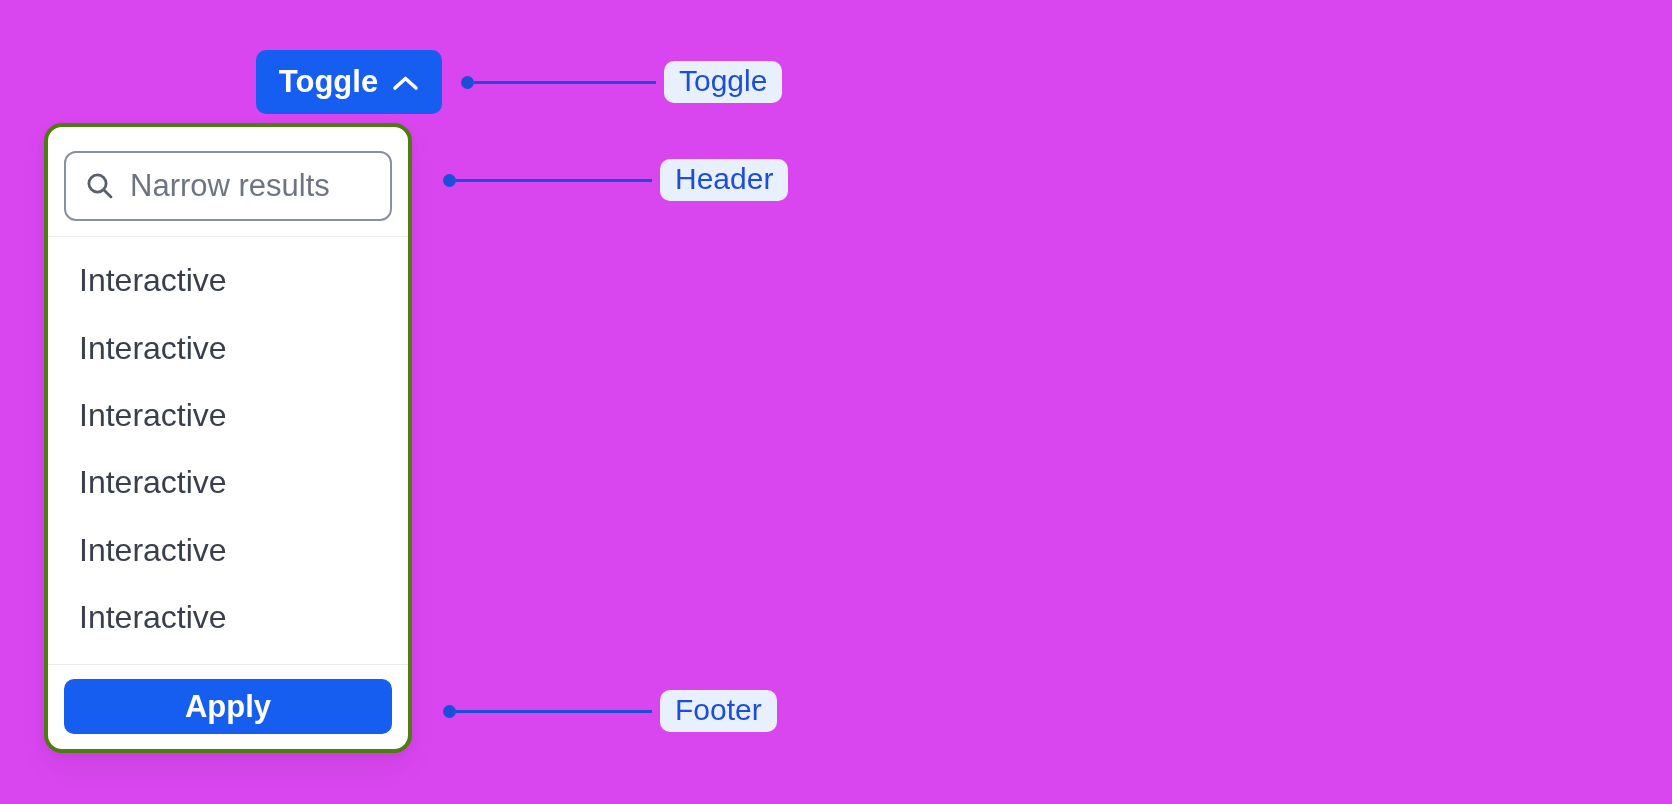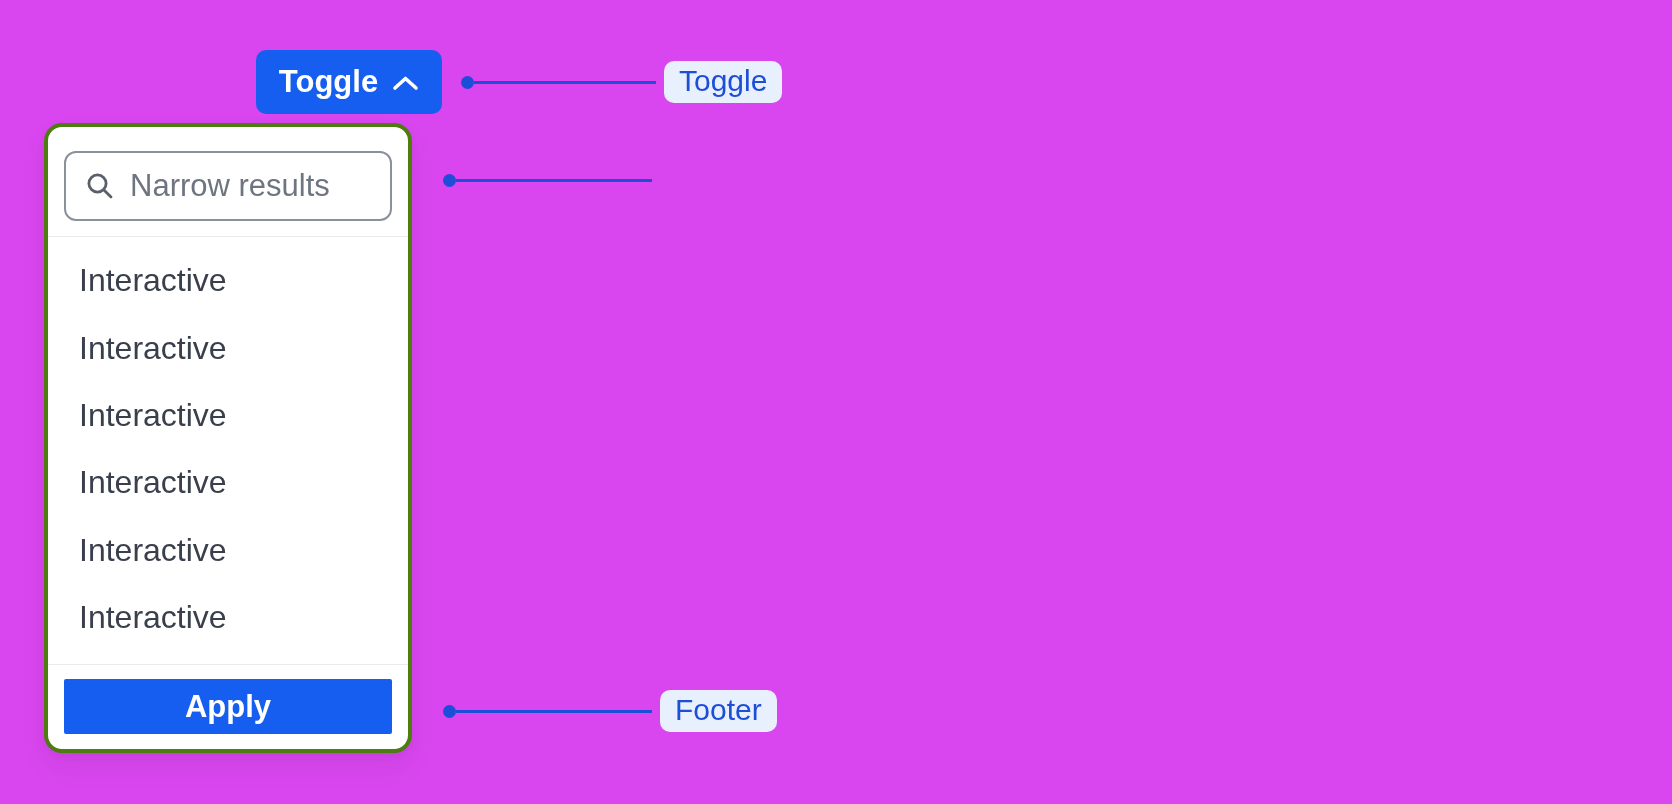--- a/index.html
+++ b/index.html
@@ -38,21 +38,21 @@
 
   .panel-list{border-top:1px solid #EAEBEE;padding-top:10px;flex:0 0 auto;}
   .list-item{
     height:67.4px;display:flex;align-items:center;padding-left:31px;
     font-size:32px;color:#39404C;cursor:pointer;
   }
 
   .panel-footer{margin-top:auto;border-top:1px solid #EAEBEE;padding:14px 16px 15px 16px;}
   .apply-btn{
     width:100%;height:55px;background:#155EEF;color:#ffffff;border:none;
-    border-radius:2px;font-size:31px;font-weight:600;cursor:pointer;
+    border-radius:10px;font-size:31px;font-weight:600;cursor:pointer;
     display:flex;align-items:center;justify-content:center;
     font-family:"Liberation Sans","DejaVu Sans",sans-serif;
   }
 
   
   .anno{position:absolute;display:flex;align-items:center;height:40px;}
   .anno-dot{width:13px;height:13px;border-radius:50%;background:#1D4ED8;flex:0 0 auto;}
   .anno-line{height:3px;background:#1D4ED8;flex:0 0 auto;margin-right:8px;}
   .anno-pill{
     background:#E9F0FD;color:#1D4ED8;font-size:30px;font-weight:500;
@@ -107,20 +107,21 @@
 
   <div class="anno anno-toggle">
     <span class="anno-dot"></span>
     <span class="anno-line"></span>
     <span class="anno-pill">Toggle</span>
   </div>
 
   <div class="anno anno-header">
     <span class="anno-dot"></span>
     <span class="anno-line"></span>
+    <span class="anno-pill">Header</span>
   </div>
 
 
   <div class="anno anno-footer">
     <span class="anno-dot"></span>
     <span class="anno-line"></span>
     <span class="anno-pill">Footer</span>
   </div>
 
 </div>

